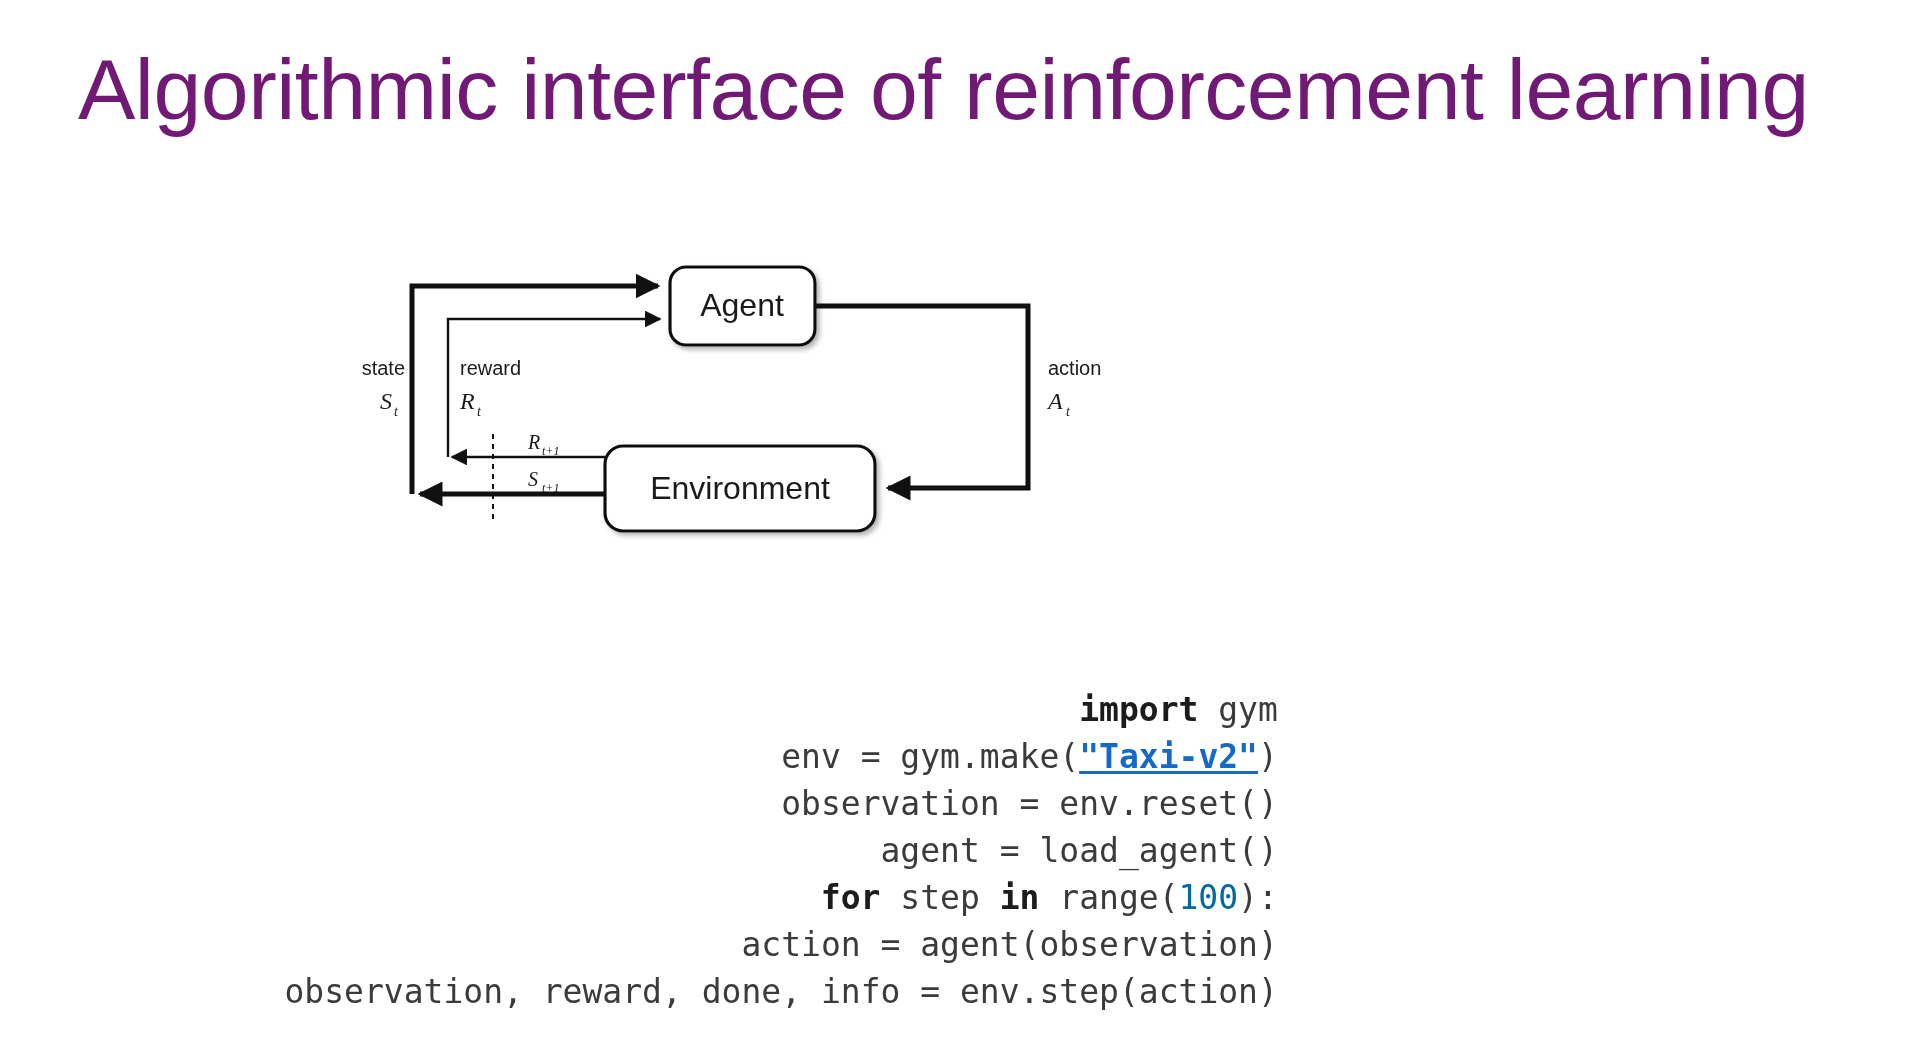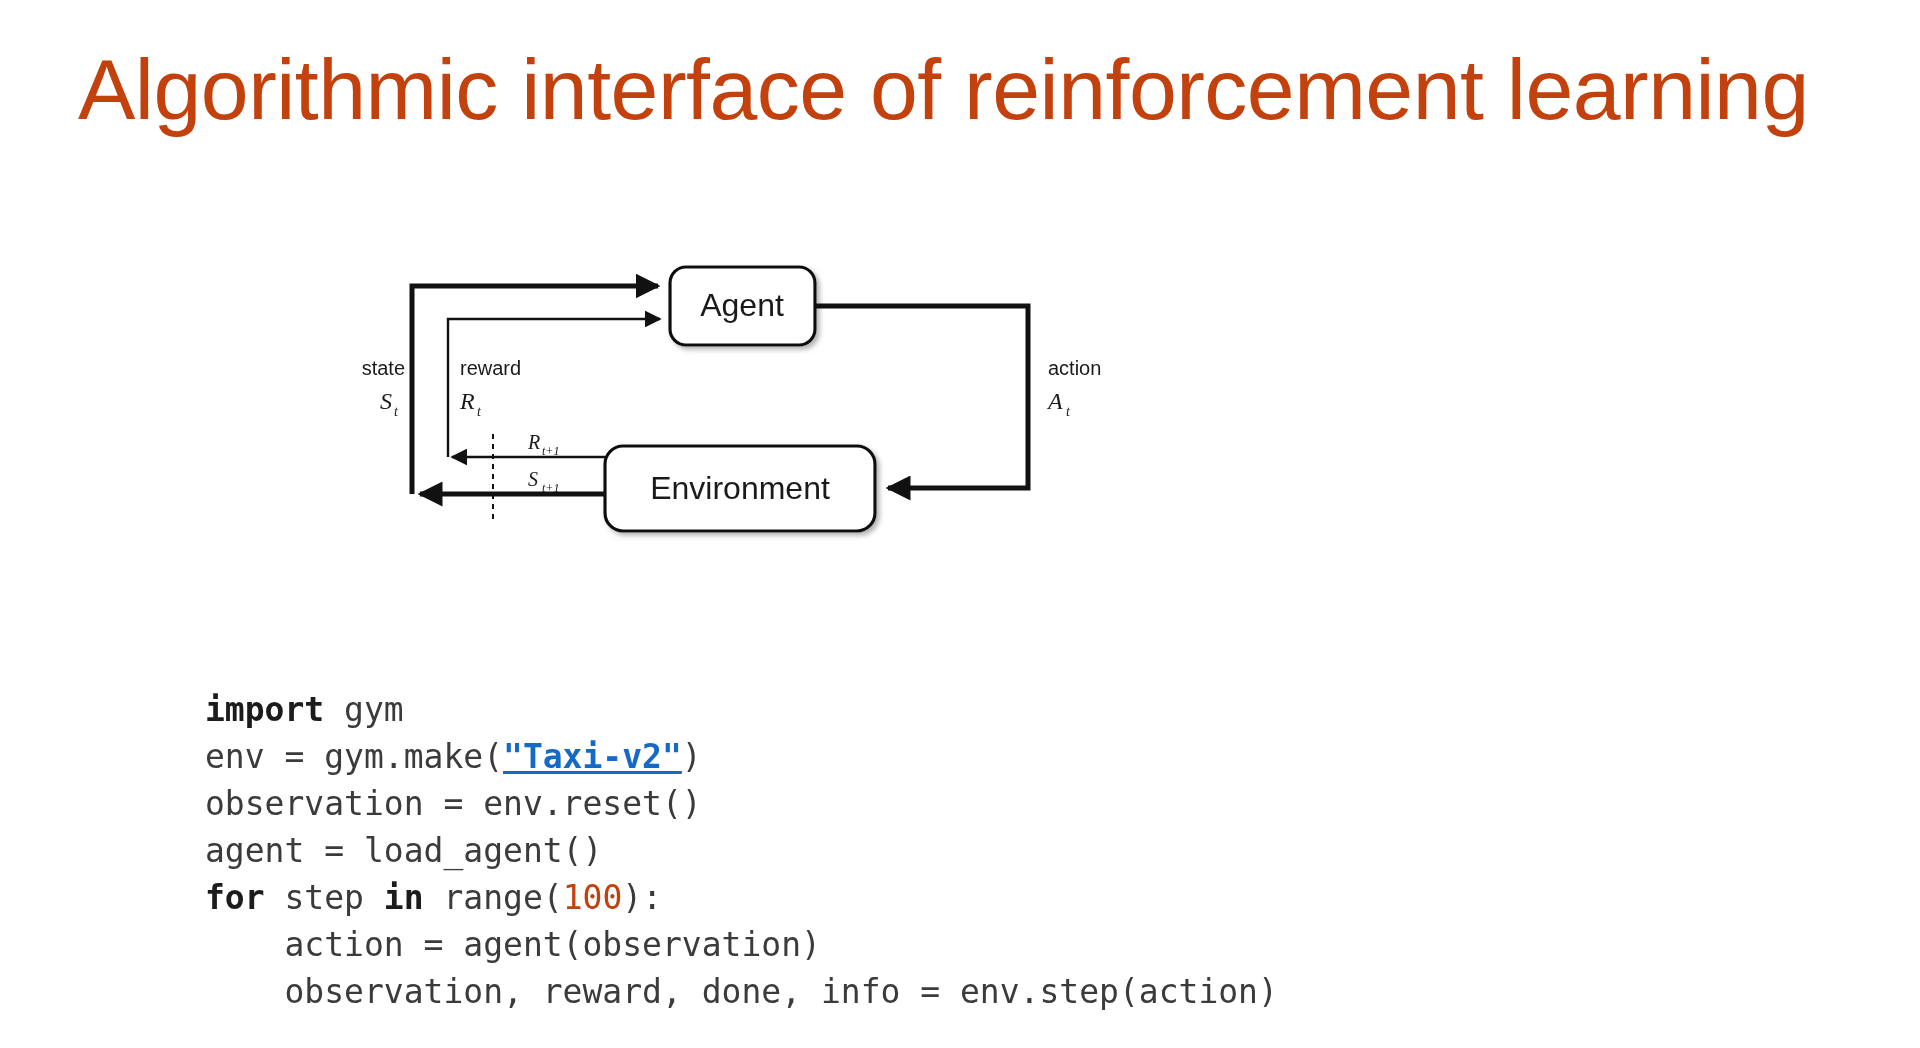--- a/index.html
+++ b/index.html
@@ -20,21 +20,21 @@
   #slide-title {
     position: absolute;
     left: 78px;
     top: 44px;
     width: 1800px;
     font-family: "Liberation Sans", sans-serif;
     font-size: 86px;
     font-weight: 400;
     line-height: 1.05;
     letter-spacing: -0.5px;
-    color: #c2410c;
+    color: #701a75;
     white-space: nowrap;
   }
 
   
   #rl-diagram {
     position: absolute;
     left: 380px;
     top: 259px;
     width: 820px;
     height: 300px;
@@ -108,24 +108,25 @@
     top: 686px;
     font-family: "DejaVu Sans Mono", "Liberation Mono", monospace;
     font-size: 33px;
     line-height: 47px;
     color: #3b3b3b;
     white-space: pre;
   }
   #code-block .ln {
     white-space: pre;
     display: block;
+    text-align: right;
   }
   .tok-kw { font-weight: bold; color: #1c1c1c; }
   .tok-plain { color: #3b3b3b; }
-  .tok-num { color: #c2410c; }
+  .tok-num { color: #0369a1; }
   .tok-link {
     color: #1569C7;
     text-decoration: underline;
     text-underline-offset: 3px;
     font-weight: bold;
     cursor: pointer;
   }
 </style>
 </head>
 <body>

